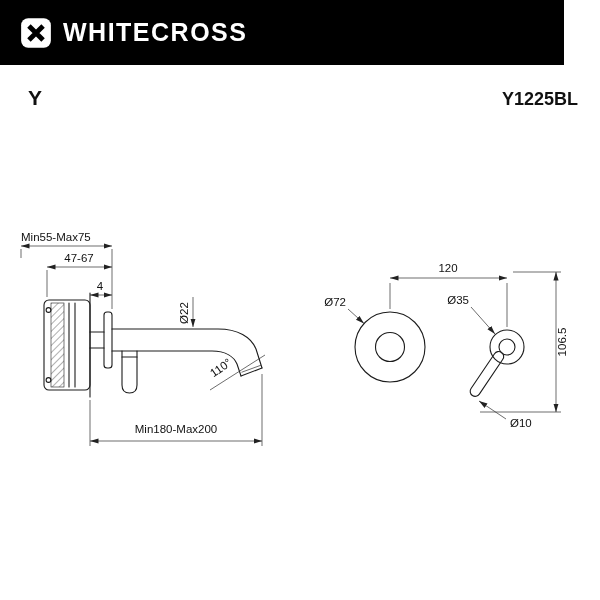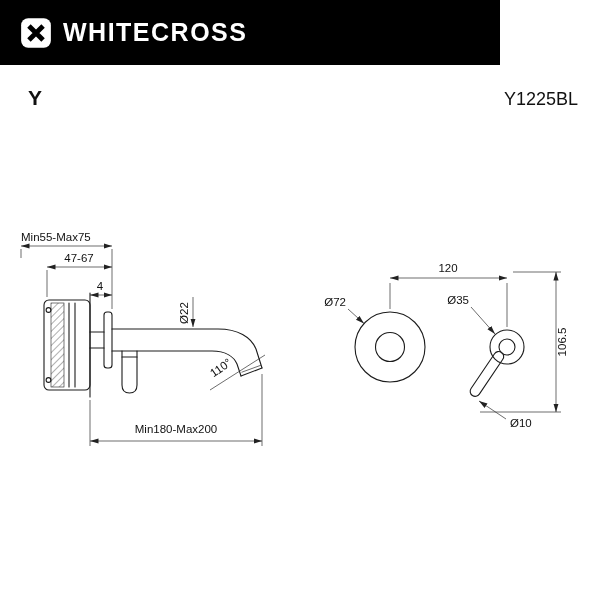--- a/index.html
+++ b/index.html
@@ -2,35 +2,35 @@
 <html><head>
 <meta charset="utf-8">
 <style>
   html,body { margin:0; padding:0; background:#e8e8e8; }
   .page {
     position:relative; width:600px; height:600px;
     background:#ffffff; overflow:hidden; margin:0 auto;
     font-family:"Liberation Sans", sans-serif;
   }
   .topbar {
-    position:absolute; top:0; left:0; width:500px; height:65px;
+    position:absolute; top:0; left:0; width:564px; height:65px;
     background:#000000; display:flex; align-items:center;
     padding-left:20px; box-sizing:border-box; gap:11px; z-index:2;
   }
   .logo-svg { width:32px; height:32px; display:block; }
   .brand {
     color:#ffffff; font-size:25px; font-weight:bold;
     letter-spacing:1.5px; line-height:1;
   }
   .model-row {
     position:absolute; top:86px; left:28px; right:22px;
     display:flex; justify-content:space-between; align-items:baseline; z-index:2;
   }
   .series { font-size:21px; font-weight:bold; color:#111; }
-  .code   { font-size:18px; font-weight:normal; color:#111;margin-left:28px; }
+  .code   { font-size:18px; font-weight:bold; color:#111;margin-left:28px; }
   svg.drawing { position:absolute; top:0; left:0; z-index:1; }
   .oline { stroke:#1c1c1c; stroke-width:1.1; fill:none; stroke-linejoin:round; stroke-linecap:round; }
   .thin  { stroke:#2e2e2e; stroke-width:0.7; fill:none; }
   .dimtxt { font-family:"Liberation Sans", sans-serif; font-size:11.5px; fill:#111; }
 </style>
 </head>
 <body>
 
 <div class="page">
 

